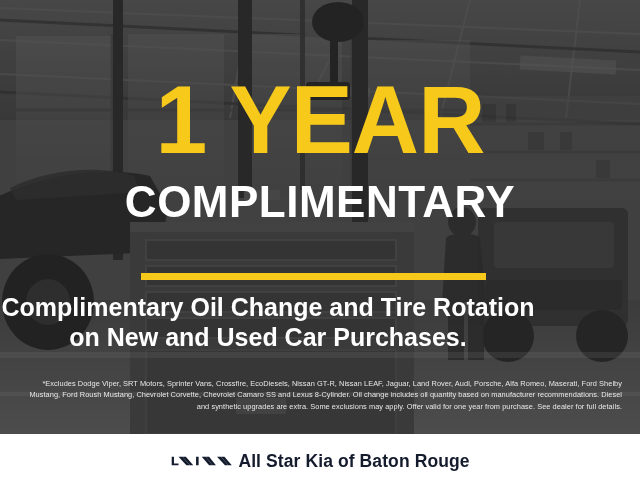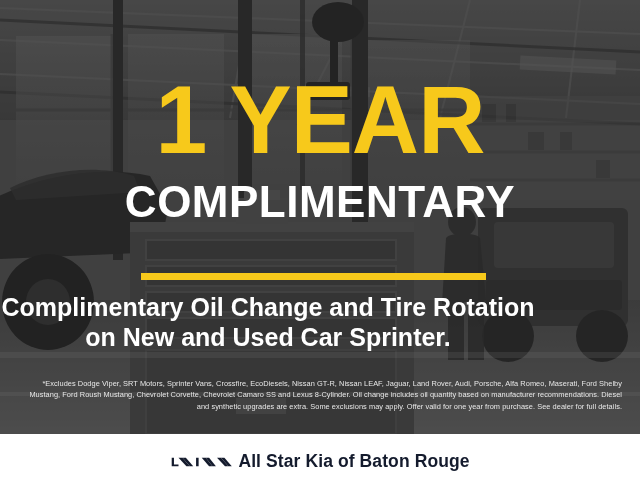--- a/index.html
+++ b/index.html
@@ -126,21 +126,21 @@
     top: 434px;
     width: 640px;
     height: 54px;
     background: #ffffff;
     display: flex;
     align-items: center;
     justify-content: center;
   }
   .footer-inner {
     display: flex;
-    align-items: flex-end;
+    align-items: flex-start;
   }
   .kia-logo {
     display: block;
     width: 68px;
     height: 20px;
   }
   .dealer-name {
     color: #141B2D;
     font-size: 17.5px;
     font-weight: bold;
@@ -292,21 +292,21 @@
   <div class="content">
     <div class="headline-year">1 YEAR</div>
 
     <div class="headline-line2">COMPLIMENTARY</div>
 
 
     <div class="divider"></div>
 
     <div class="sub1">Complimentary Oil Change and Tire Rotation</div>
 
-    <div class="sub2">on New and Used Car Sprinter.</div>
+    <div class="sub2">on New and Used Car Purchases.</div>
 
     <div class="disclaimer">*Excludes Dodge Viper, SRT Motors, Sprinter Vans, Crossfire, EcoDiesels, Nissan GT-R, Nissan LEAF, Jaguar, Land Rover, Audi, Porsche, Alfa Romeo, Maserati, Ford Shelby Mustang, Ford Roush Mustang, Chevrolet Corvette, Chevrolet Camaro SS and Lexus 8-Cylinder. Oil change includes oil quantity based on manufacturer recommendations. Diesel and synthetic upgrades are extra. Some exclusions may apply. Offer valid for one year from purchase. See dealer for full details.</div>
   </div>
 
   <div class="footer">
     <div class="footer-inner">
       <svg class="kia-logo" viewBox="0 0 240 70">
         <path fill="#141B2D" d="M6 20 L6 50 L30 50 L30 44 L14 44 L14 20 Z"></path>
         <path fill="#141B2D" d="M30 20 L44 20 L70 50 L58 50 Z"></path>
         <path fill="#141B2D" d="M70 50 L82 50 L56 20 L44 20 Z"></path>

